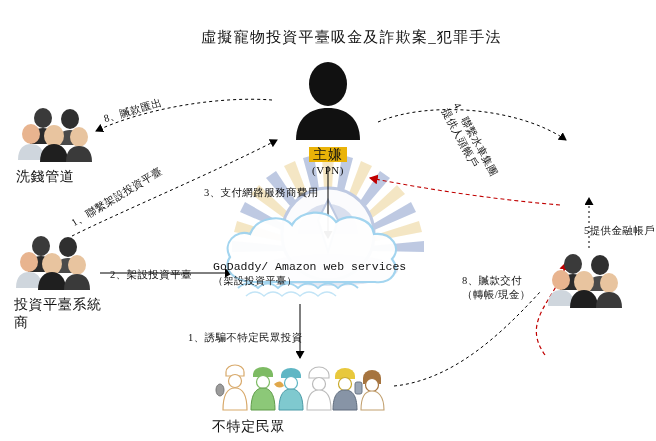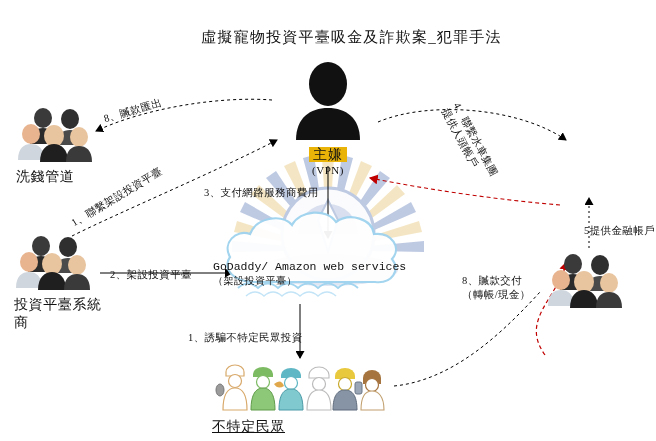--- a/index.html
+++ b/index.html
@@ -208,21 +208,21 @@
          <path d="M121,50 C121,35 126,30 133,30 C140,30 145,35 145,50 Z" fill="#8794a6" stroke="#5e6b7c" stroke-width="1"></path>
          <rect x="143" y="22" width="7" height="12" rx="2" fill="#9aa6b5" stroke="#6b7787" stroke-width="1"></rect>
         </g>
 
       <g>
           <path d="M151,18 a9,8 0 0 1 18,0 l0,6 l-18,0 z" fill="#a6743f"></path>
          <circle cx="160" cy="25" r="6.5" fill="#fff" stroke="#a6743f" stroke-width="1.2"></circle>
          <path d="M149,50 C149,36 154,31 160,31 C166,31 172,36 172,50 Z" fill="#fff" stroke="#c2a06f" stroke-width="1.1"></path>
         </g>
     </svg>
-    <div class="caption" style="margin-top:2px;text-decoration:underline;">不特定民眾</div>
+    <div class="caption" style="margin-top:2px;">不特定民眾</div>
   </div>
 
   <div class="lbl rot8" style="left:106px;top:112px;">8、贓款匯出</div>
 
   <div class="lbl rot1" style="left:76px;top:216px;">1、聯繫架設投資平臺</div>
 
   <div class="lbl" style="left:110px;top:268px;">2、架設投資平臺</div>
 
   <div class="lbl" style="left:204px;top:186px;">3、支付網路服務商費用</div>
 

